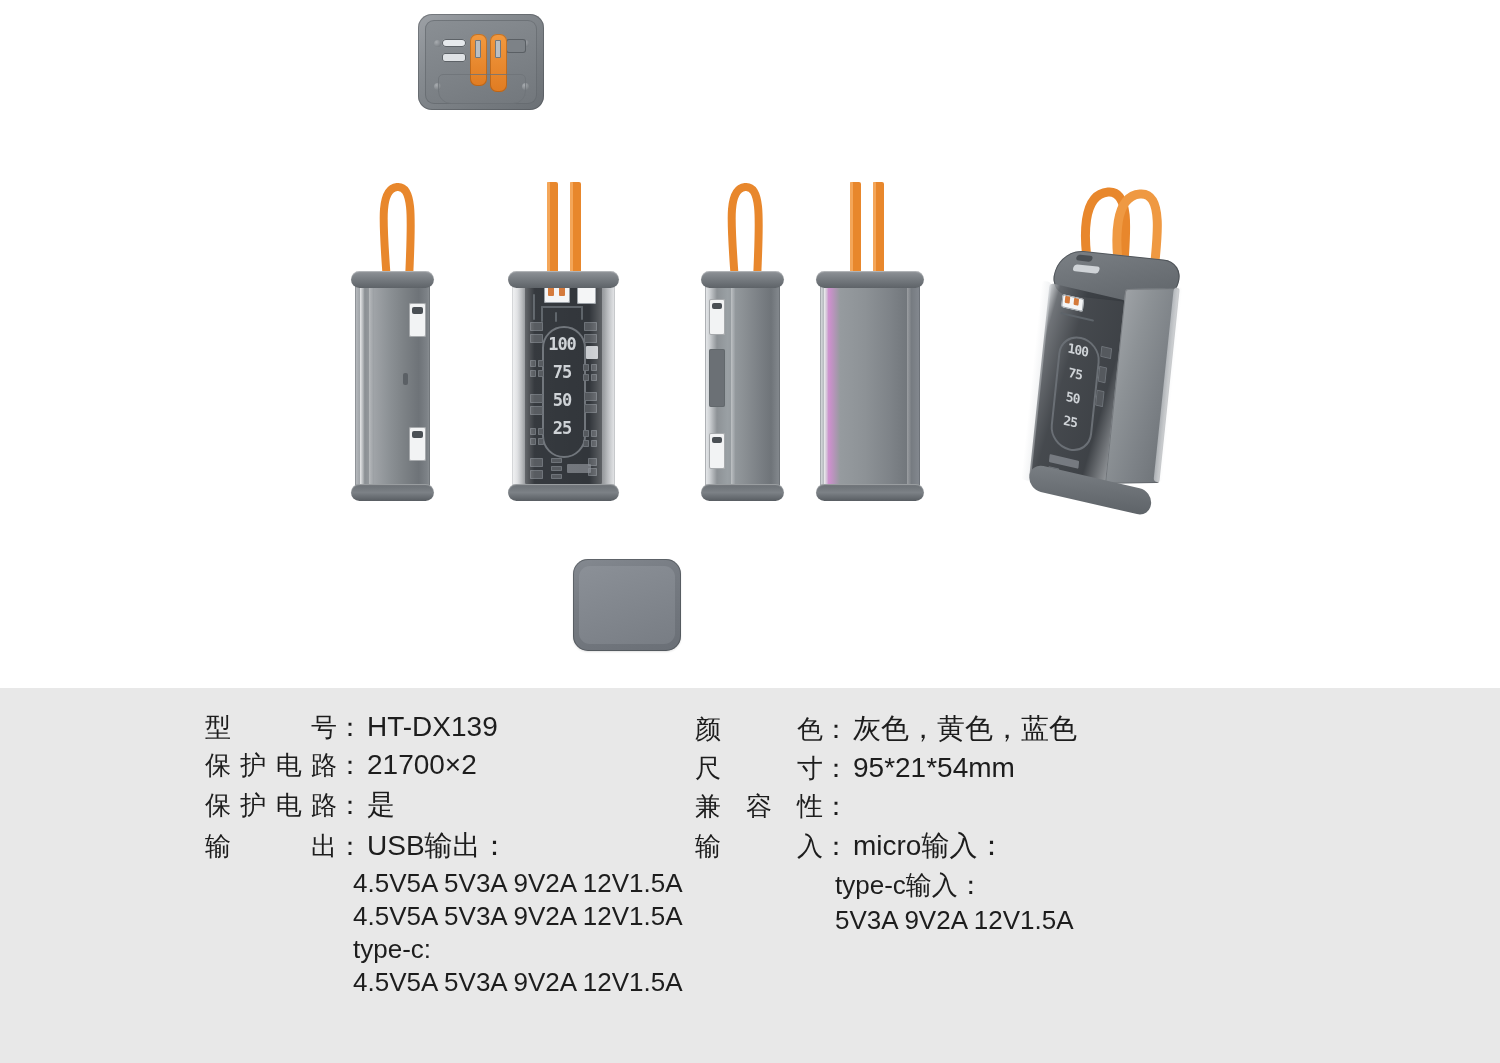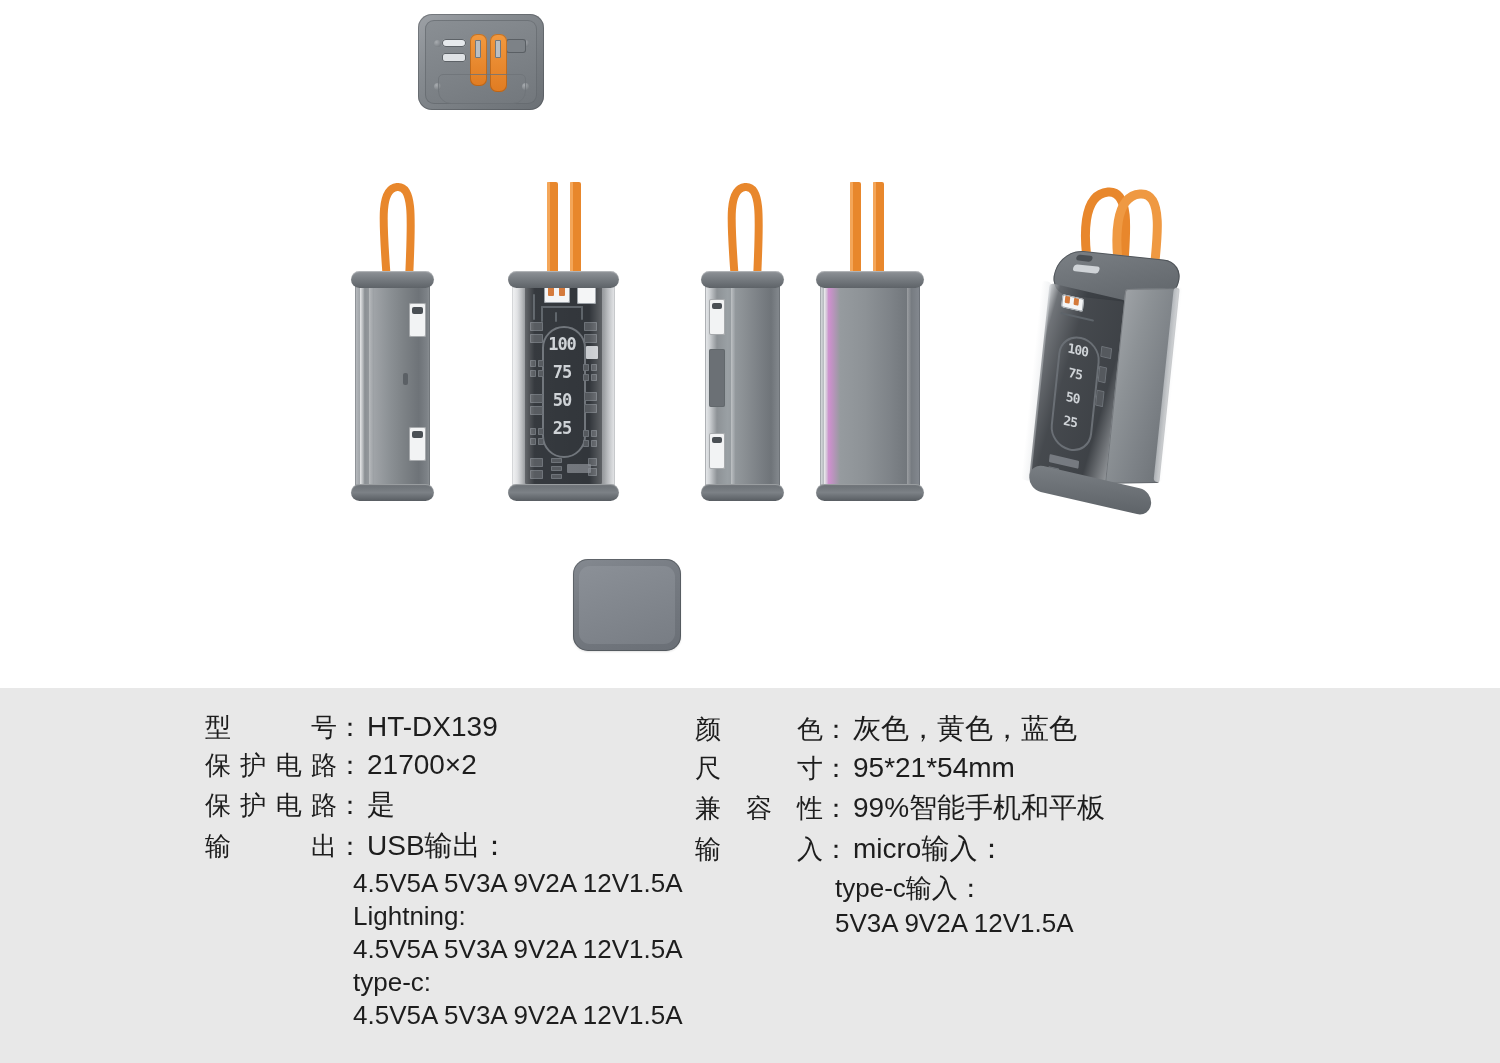--- a/index.html
+++ b/index.html
@@ -373,21 +373,20 @@
         <span class="spec-value">是</span>
       </div>
 
       <div class="spec-row">
         <span class="spec-label">输出</span>
         <span class="spec-colon">：</span>
         <span class="spec-value">USB输出：</span>
       </div>
 
       <div class="sub-line sub-indent">4.5V5A 5V3A 9V2A 12V1.5A</div>
-      <div class="sub-line sub-indent">Lightning:</div>
       <div class="sub-line sub-indent">4.5V5A 5V3A 9V2A 12V1.5A</div>
       <div class="sub-line sub-indent">type-c:</div>
       <div class="sub-line sub-indent">4.5V5A 5V3A 9V2A 12V1.5A</div>
     </div>
 
     <div class="spec-col right">
 
       <div class="spec-row">
         <span class="spec-label">颜色</span>
         <span class="spec-colon">：</span>
@@ -396,21 +395,20 @@
 
       <div class="spec-row">
         <span class="spec-label">尺寸</span>
         <span class="spec-colon">：</span>
         <span class="spec-value">95*21*54mm</span>
       </div>
 
       <div class="spec-row">
         <span class="spec-label">兼容性</span>
         <span class="spec-colon">：</span>
-        <span class="spec-value">99%智能手机和平板</span>
       </div>
 
       <div class="spec-row">
         <span class="spec-label">输入</span>
         <span class="spec-colon">：</span>
         <span class="spec-value">micro输入：</span>
       </div>
 
       <div class="sub-line sub-indent">type-c输入：</div>
       <div class="sub-line sub-indent">5V3A 9V2A 12V1.5A</div>

